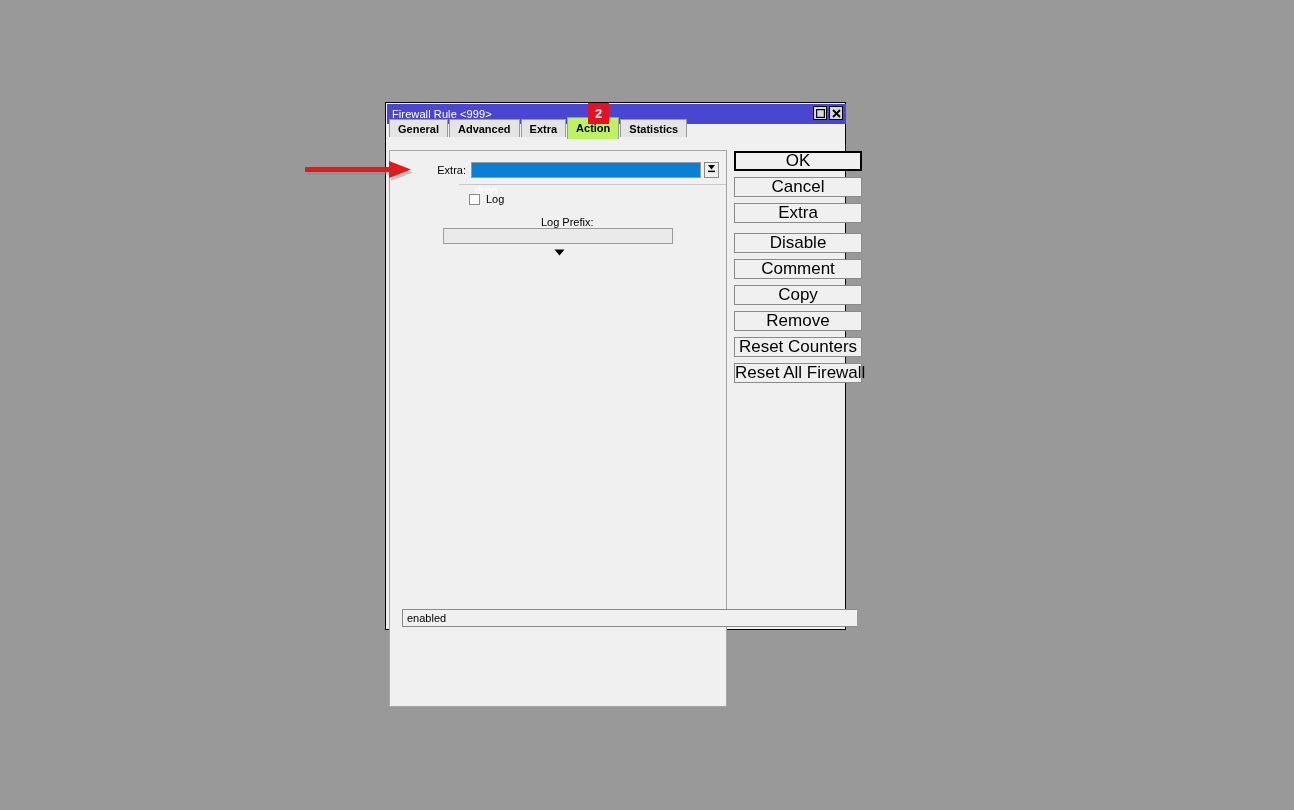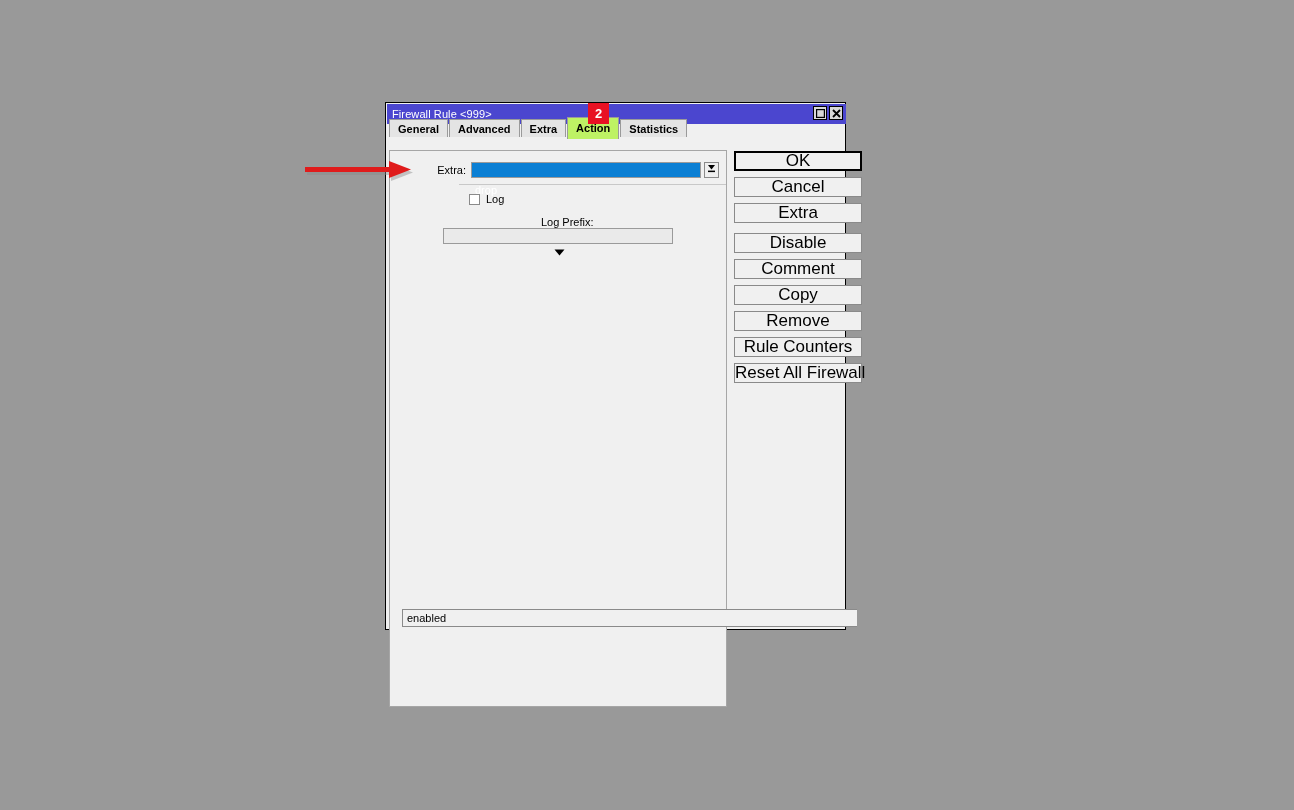--- a/index.html
+++ b/index.html
@@ -360,21 +360,21 @@
   </div>
 
   <div id="button-panel">
     <button class="dlg-btn default">OK</button>
     <button class="dlg-btn">Cancel</button>
     <button class="dlg-btn">Extra</button>
     <button class="dlg-btn spaced">Disable</button>
     <button class="dlg-btn">Comment</button>
     <button class="dlg-btn">Copy</button>
     <button class="dlg-btn">Remove</button>
-    <button class="dlg-btn">Rule Counters</button>
+    <button class="dlg-btn">Reset Counters</button>
     <button class="dlg-btn">Reset All Firewall</button>
   </div>
 
   <div id="statusbar">
     <span id="status-text">enabled</span>
   </div>
 
 </div>
 
 <div id="badge-2">2</div>

